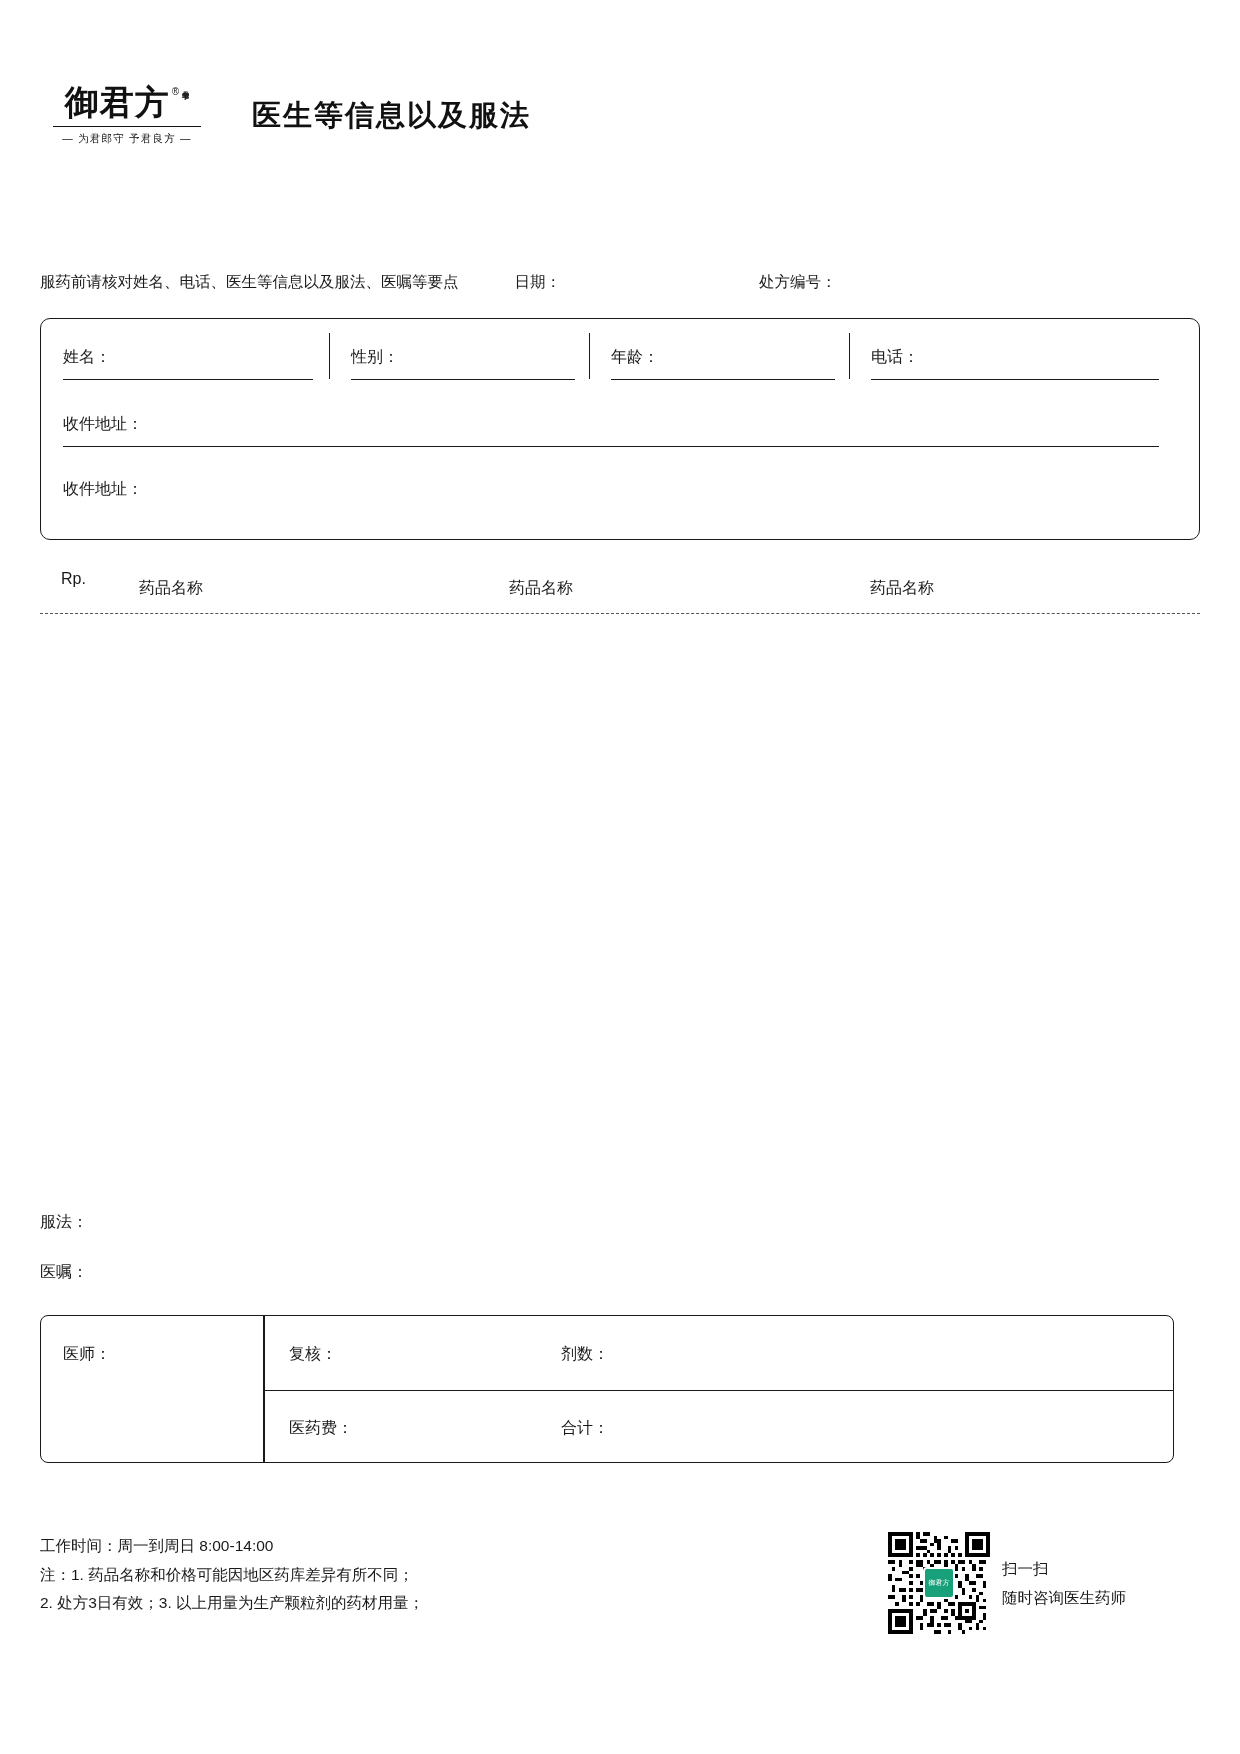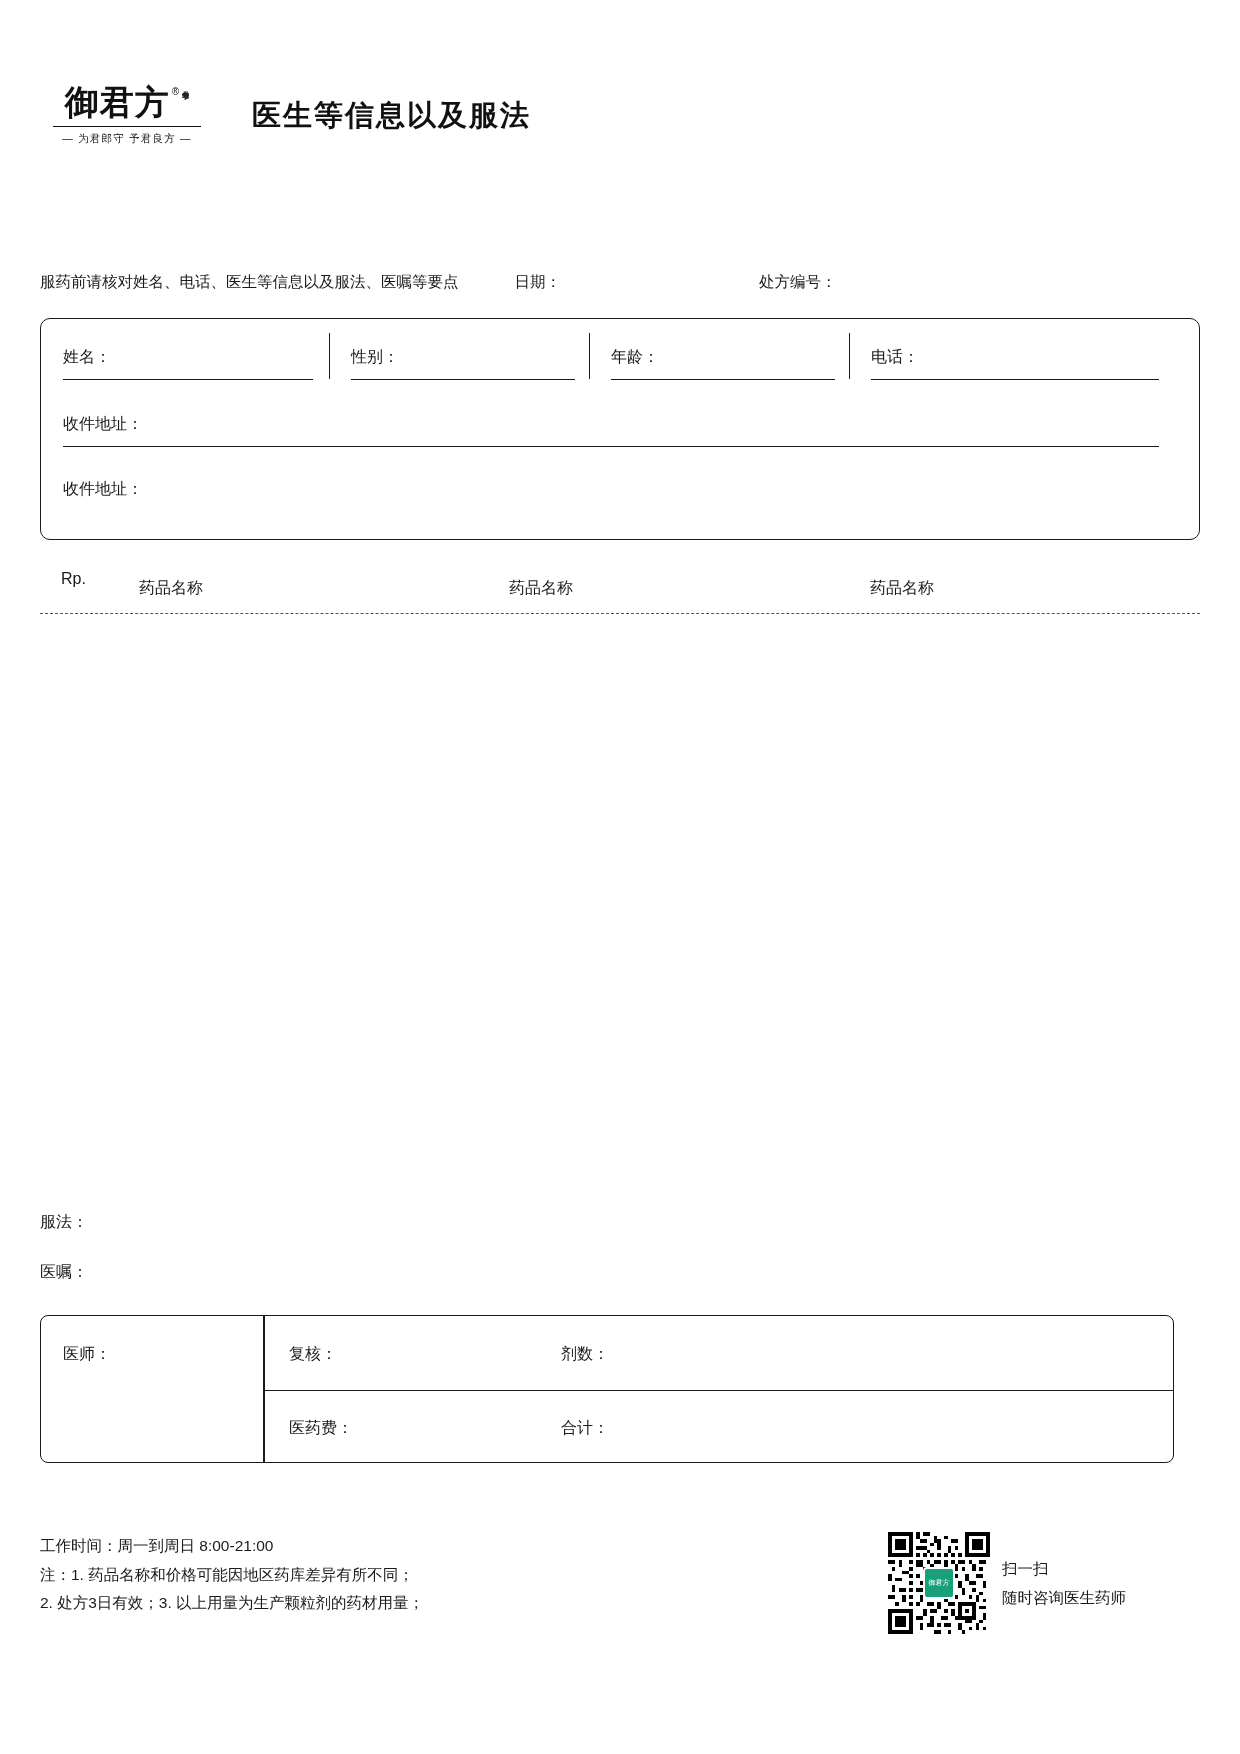--- a/index.html
+++ b/index.html
@@ -327,21 +327,21 @@
     <div class="sig-hline"></div>
 
     <div class="sig-label" style="left:22px; top:28px;">医师：</div>
     <div class="sig-label" style="left:248px; top:28px;">复核：</div>
     <div class="sig-label" style="left:520px; top:28px;">剂数：</div>
     <div class="sig-label" style="left:248px; top:102px;">医药费：</div>
     <div class="sig-label" style="left:520px; top:102px;">合计：</div>
   </div>
 
   <div class="bottom-notes">
-    <div>工作时间：周一到周日  8:00-21:00</div>
+    <div>工作时间：周一到周日  8:00-14:00</div>
     <div>注：1. 药品名称和价格可能因地区药库差异有所不同；</div>
     <div>2. 处方3日有效；3. 以上用量为生产颗粒剂的药材用量；</div>
   </div>
 
   <div class="qr-wrap">
     <div class="qr">
       <svg width="102" height="102" viewBox="0 0 29 29" shape-rendering="crispEdges" aria-hidden="true">
         <rect width="29" height="29" fill="#ffffff"></rect>
         <g fill="#000000">
 

